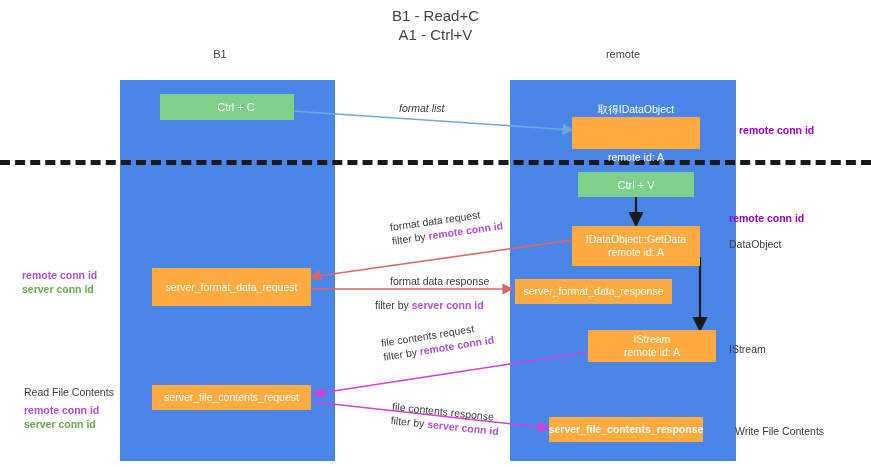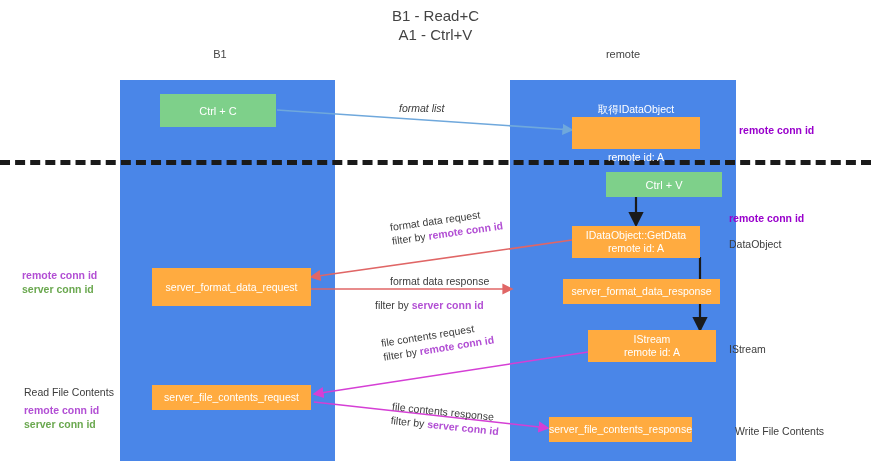--- a/index.html
+++ b/index.html
@@ -77,47 +77,47 @@
 
     <line x1="700" y1="257" x2="700" y2="330" stroke="#1a1a1a" stroke-width="2.2" marker-end="url(#ah-blk)"></line>
 
     <line x1="588" y1="352" x2="314" y2="394" stroke="#d53fd5" stroke-width="1.6" marker-end="url(#ah-mag)"></line>
 
     <line x1="314" y1="402" x2="548" y2="428" stroke="#d53fd5" stroke-width="1.6" marker-end="url(#ah-mag)"></line>
   </svg>
 
   <div class="dash" style="top:160px;"></div>
 
-  <div class="gbox" style="left:160px;top:94px;width:116px;height:33px;">
+  <div class="gbox" style="left:160px;top:94px;width:116px;height:26px;padding-left:18px;">
     <span>Ctrl + C</span>
   </div>
-  <div class="gbox" style="left:578px;top:172px;width:116px;height:25px;margin-left:28px;">
+  <div class="gbox" style="left:578px;top:172px;width:116px;height:25px;">
     <span>Ctrl + V</span>
   </div>
 
   <div class="obox" style="left:572px;top:117px;width:128px;height:32px;gap:35px;">
     <span>取得IDataObject</span>
     <span>remote id: A</span>
   </div>
 
-  <div class="obox" style="left:572px;top:226px;width:128px;height:32px;">
+  <div class="obox" style="left:572px;top:226px;width:128px;height:40px;">
     <span>IDataObject::GetData</span>
     <span>remote id: A</span>
   </div>
 
   <div class="obox" style="left:588px;top:330px;width:128px;height:32px;">
     <span>IStream</span>
     <span>remote id: A</span>
   </div>
 
-  <div class="obox" style="left:515px;top:279px;width:157px;height:25px;margin-left:48px;">
+  <div class="obox" style="left:515px;top:279px;width:157px;height:25px;">
     <span>server_format_data_response</span>
   </div>
 
-  <div class="obox" style="left:549px;top:417px;width:143px;height:25px;">
+  <div class="obox" style="left:549px;top:417px;width:154px;height:25px;font-weight:bold;">
     <span>server_file_contents_response</span>
   </div>
 
   <div class="obox" style="left:152px;top:268px;width:159px;height:38px;">
     <span>server_format_data_request</span>
   </div>
 
   <div class="obox" style="left:152px;top:385px;width:159px;height:25px;">
     <span>server_file_contents_request</span>
   </div>

